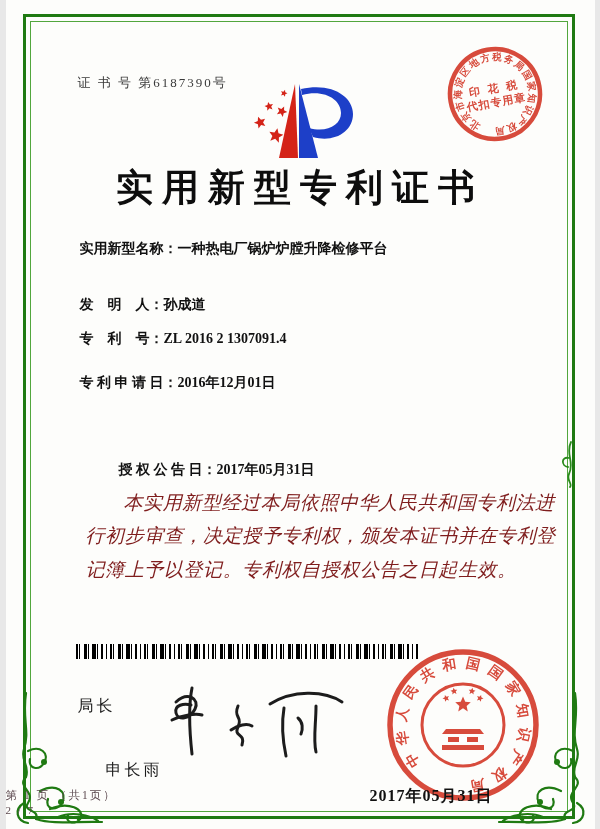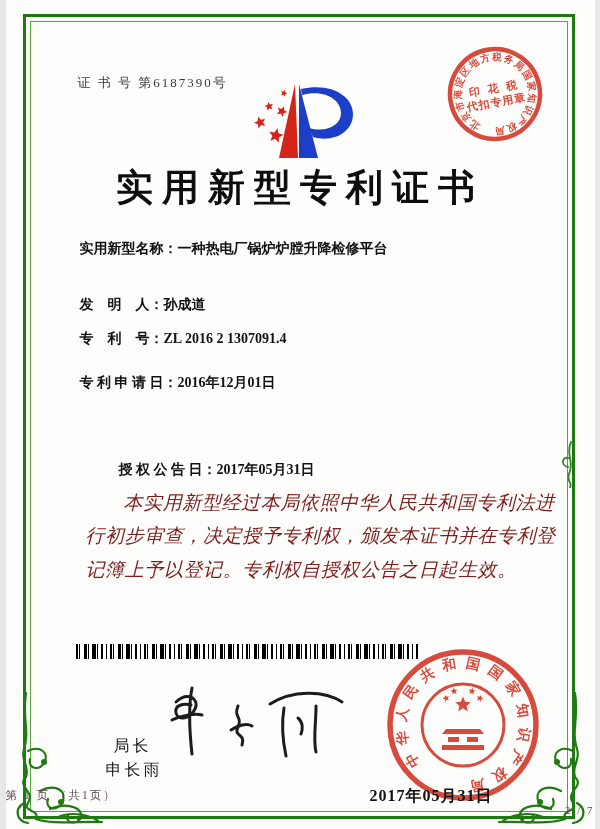--- a/index.html
+++ b/index.html
@@ -40,21 +40,21 @@
   .officer{position:absolute; left:72px; font-family:"Liberation Sans","DejaVu Sans",sans-serif;
     font-size:16px; letter-spacing:3px; color:#1c1c1c;}
   .sig{position:absolute; left:148px; top:678px;}
 
   .seal{position:absolute; opacity:.88;}
   .issue-date{position:absolute; left:364px; top:786px; font-size:16px; font-weight:bold;
     letter-spacing:1px; color:#111;}
 
   .footer-page{position:absolute; left:0; top:788px; width:100%; text-align:left;
     font-size:11.5px; letter-spacing:2px; color:#5d4a50;}
-  .footer-sheet{position:absolute; left:0; top:804px; width:100%; text-align:right;
+  .footer-sheet{position:absolute; left:0; top:804px; width:100%; text-align:left;
     font-size:11px; letter-spacing:2px; color:#5d4a50;}
 </style>
 </head>
 <body>
 
 <div class="page">
 
   <div class="frame-outer"></div>
   <div class="frame-inner"></div>
 
@@ -152,21 +152,21 @@
   <div class="field" style="top:461px;margin-left:39px;">
     <span class="flabel">授 权 公 告 日：</span><span class="fvalue">2017年05月31日</span>
   </div>
 
   <div class="body-text">
     <p>本实用新型经过本局依照中华人民共和国专利法进行初步审查，决定授予专利权，颁发本证书并在专利登记簿上予以登记。专利权自授权公告之日起生效。</p>
   </div>
 
   <div class="barcode"></div>
 
-  <div class="officer" style="top:736px;margin-left:36px;">局长</div>
+  <div class="officer" style="top:696px;">局长</div>
   <div class="officer" style="top:760px;margin-left:28px;">申长雨</div>
 
   <svg class="sig" width="200" height="85" viewBox="0 0 200 85">
     <g fill="none" stroke="#1c1c1c" stroke-width="3" stroke-linecap="round">
       <path d="M38,10 C34,30 36,58 38,76"></path>
       <path d="M22,24 C34,13 46,21 41,31 C36,41 24,43 22,35 C20,27 30,25 37,27"></path>
       <path d="M18,42 C28,37 42,35 48,37"></path>
       <path d="M84,28 C79,40 89,38 84,49 C79,59 92,55 88,67"></path>
       <path d="M77,52 C84,47 93,45 98,48"></path>
       <path d="M116,26 C138,12 170,12 188,24"></path>

